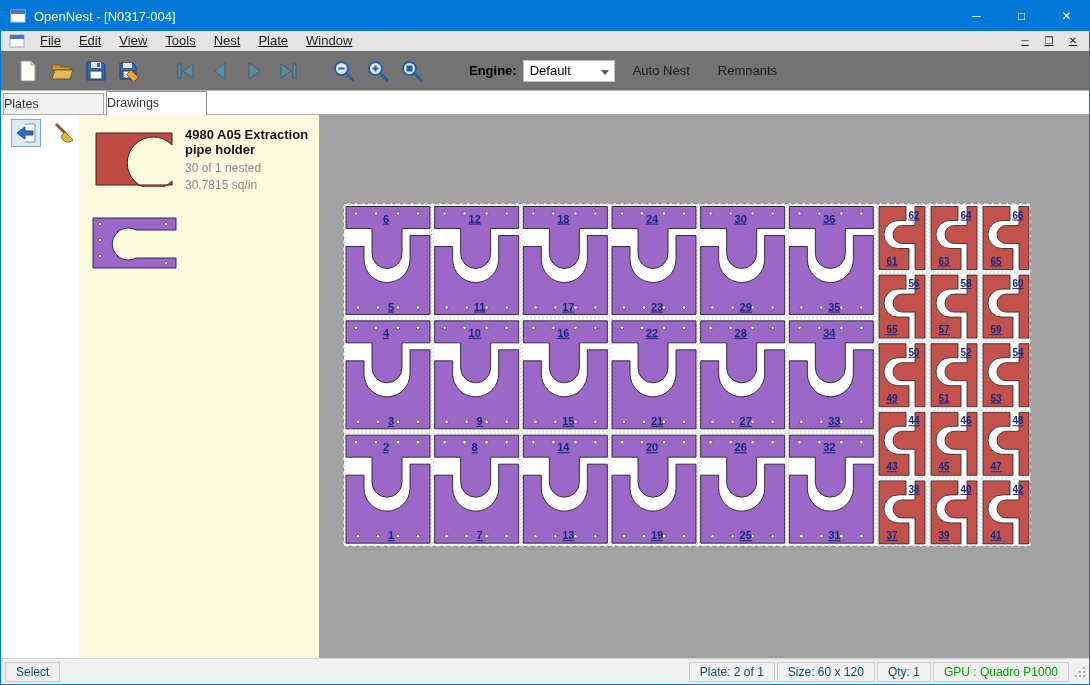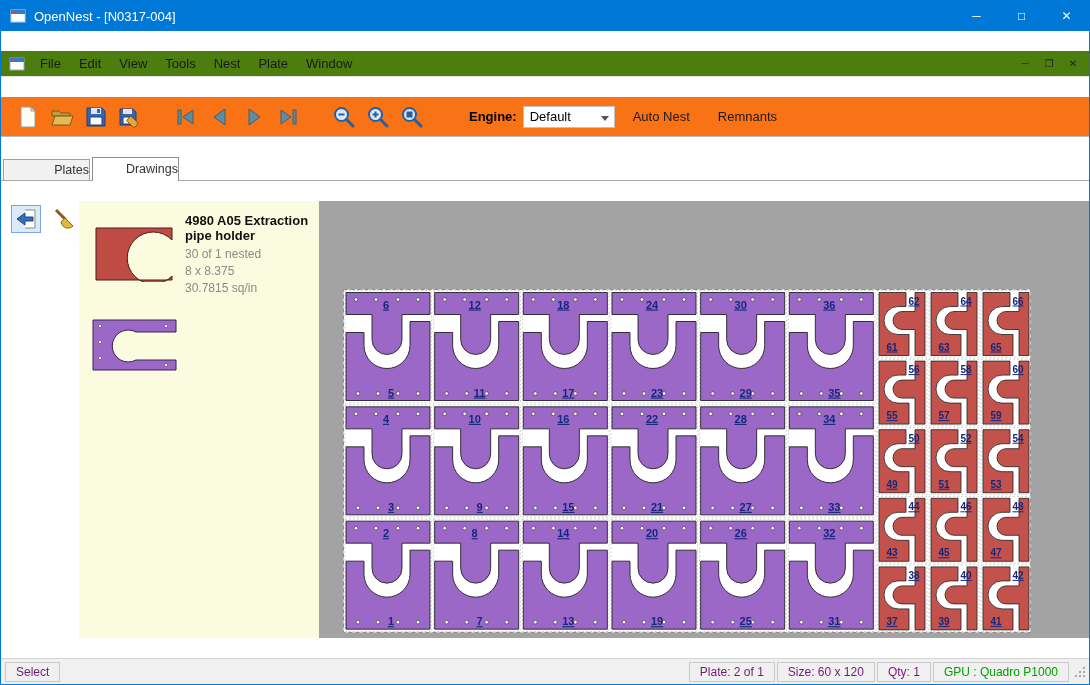--- a/index.html
+++ b/index.html
@@ -1,67 +1,67 @@
 <!DOCTYPE html>
 <html><head>
 <meta charset="utf-8">
 <style>
   * { margin:0; padding:0; box-sizing:border-box; }
   html,body { width:1090px; height:685px; font-family:"Liberation Sans", sans-serif; }
-  .window { width:1090px; height:685px; border:1px solid #0078d7; display:flex; flex-direction:column; background:#fff; overflow:hidden;gap:20px; }
+  .window { width:1090px; height:685px; border:1px solid #0078d7; display:flex; flex-direction:column; background:#fff; overflow:hidden; }
 
   
   .titlebar { height:30px; background:#0078d7; color:#fff; display:flex; align-items:center; flex:0 0 auto; }
   .titlebar .app-icon { width:16px; height:16px; margin:0 8px 0 9px; }
   .titlebar .title { font-size:13px; }
   .titlebar .spacer { flex:1; }
   .cap-btn { width:45px; height:30px; display:flex; align-items:center; justify-content:center; font-size:12px; color:#fff; cursor:default; }
 
   
-  .menubar { height:26px; background:#4d7c0f; border-bottom:1px solid #e2e2e2; display:flex; align-items:center; font-size:13px; flex:0 0 auto; }
+  .menubar { height:20px; background:#e5e5e5; border-bottom:1px solid #e2e2e2; display:flex; align-items:center; font-size:13px; flex:0 0 auto;text-decoration:underline; }
   .menubar .doc-icon { width:16px; height:16px; margin:0 6px 0 8px; }
   .menu-item { padding:4px 9px; color:#1a1a1a; }
   .menubar .spacer { flex:1; }
   .mdi-btn { width:24px; height:22px; display:flex; align-items:center; justify-content:center; font-size:10px; color:#222; }
   .mdi-btn:last-child { margin-right:4px; }
 
   
-  .toolbar { height:40px; background:#f97316; border-bottom:1px solid #b9b9b9; display:flex; align-items:center; padding-left:10px; flex:0 0 auto; }
+  .toolbar { height:40px; background:#737373; border-bottom:1px solid #b9b9b9; display:flex; align-items:center; padding-left:10px; flex:0 0 auto; }
   .tool-btn { width:34px; height:32px; display:flex; align-items:center; justify-content:center; }
   .tool-btn svg { width:24px; height:24px; }
   .tgap { width:22px; }
   .engine-label { font-size:13px; font-weight:bold; margin:0 6px 0 40px; }
   .combo { width:92px; height:22px; background:#fff; border:1px solid #c2c2c2; display:flex; align-items:center; font-size:13px; padding-left:6px; position:relative; }
   .combo .arrow { position:absolute; right:5px; top:9px; width:0; height:0; border-left:4px solid transparent; border-right:4px solid transparent; border-top:5px solid #555; }
   .text-btn { font-size:13px; color:#1a1a1a; padding:6px 10px; margin-left:8px; }
 
   
   .tabrow { height:24px; background:#fff; border-bottom:1px solid #a8a8a8; display:flex; align-items:flex-end; flex:0 0 auto; }
-  .tab { width:87px; text-align:right; font-size:12.5px; border:1px solid #a0a0a0; border-bottom:none; background:#f1f1f1; height:21px; line-height:20px; margin-left:2px; color:#333; }
+  .tab { width:101px; text-align:left; font-size:12.5px; border:1px solid #a0a0a0; border-bottom:none; background:#f1f1f1; height:21px; line-height:20px; margin-left:2px; color:#333; }
   .tab.active { height:24px; line-height:23px; background:#fff; margin-bottom:-1px; border-color:#8f8f8f; }
 
   
   .content { flex:1; display:flex; min-height:0; }
   .panel { width:318px; background:#fff; display:flex; flex-direction:row; }
   .panel-toolbar { height:36px; display:flex; align-items:center; padding-left:10px; gap:8px; }
   .picon-btn { width:30px; height:28px; display:flex; align-items:center; justify-content:center; }
   .picon-btn.sel { border:1px solid #7aa7d8; background:#dce9f7; }
   .dlist { background:#fbfbdf; }
   .ditem { display:flex; padding:8px 4px 8px 6px; }
   .dthumb { width:100px; display:flex; align-items:center; justify-content:center; flex:0 0 auto; }
   .dtext { padding-top:4px; }
   .dtitle { font-size:13px; font-weight:bold; color:#111; margin-bottom:3px; }
   .dline { font-size:12px; color:#8a8a8a; line-height:1.4; }
 
   .canvas { flex:1; background:#a3a3a3; position:relative; }
   .plate { position:absolute; left:24px; top:88px; width:688px; height:344px; }
 
   
   .statusbar { height:26px; background:#f0f0f0; border-top:1px solid #d4d4d4; display:flex; align-items:center; font-size:12px; flex:0 0 auto; padding:0 2px; }
-  .seg { height:20px; line-height:18px; border:1px solid #c9c9c9; padding:0 10px; margin-left:2px; background:#f0f0f0; color:#701a75; white-space:nowrap; }
+  .seg { height:20px; line-height:18px; border:1px solid #c9c9c9; padding:0 10px; margin-left:2px; background:#f0f0f0; color:#0c4a6e; white-space:nowrap; }
   .seg.dim { color:#8a8a8a; }
   .statusbar .spacer { flex:1; }
   .grip { width:14px; height:14px; margin-left:4px; }
 
   
   #nest-svg text { font-family:"Liberation Sans", sans-serif; font-weight:bold; text-anchor:middle; text-decoration:underline; }
   #nest-svg text.pnum { font-size:11px; }
   #nest-svg text.rnum { font-size:10px; }
 </style>
 </head>
@@ -213,21 +213,20 @@
       <div class="dlist">
         <div class="ditem">
           <div class="dthumb">
             <svg width="90" height="58" viewBox="0 0 90 58">
               <path d="M6 4 H82 V16 A26 26 0 1 0 82 52 V56 H6 Z" fill="#bf4b45" stroke="#4a1d1a" stroke-width="1"></path>
             </svg>
           </div>
           <div class="dtext">
             <div class="dtitle">4980 A05 Extraction pipe holder</div>
             <div class="dline">30 of 1 nested</div>
-            <div class="dline">8 x 8.375</div>
             <div class="dline">30.7815 sq/in</div>
           </div>
         </div>
         <div class="ditem">
           <div class="dthumb">
             <svg width="95" height="60" viewBox="0 0 95 60">
               <path d="M5 8 H88 V20 H48 A16 16 0 1 0 48 48 H88 V58 H5 Z" fill="#9b68c8" stroke="#3a2355" stroke-width="1"></path>
               <circle cx="12" cy="14" r="1.6" fill="#fff" stroke="#333" stroke-width="0.5"></circle>
               <circle cx="12" cy="30" r="1.6" fill="#fff" stroke="#333" stroke-width="0.5"></circle>
               <circle cx="12" cy="46" r="1.6" fill="#fff" stroke="#333" stroke-width="0.5"></circle>

